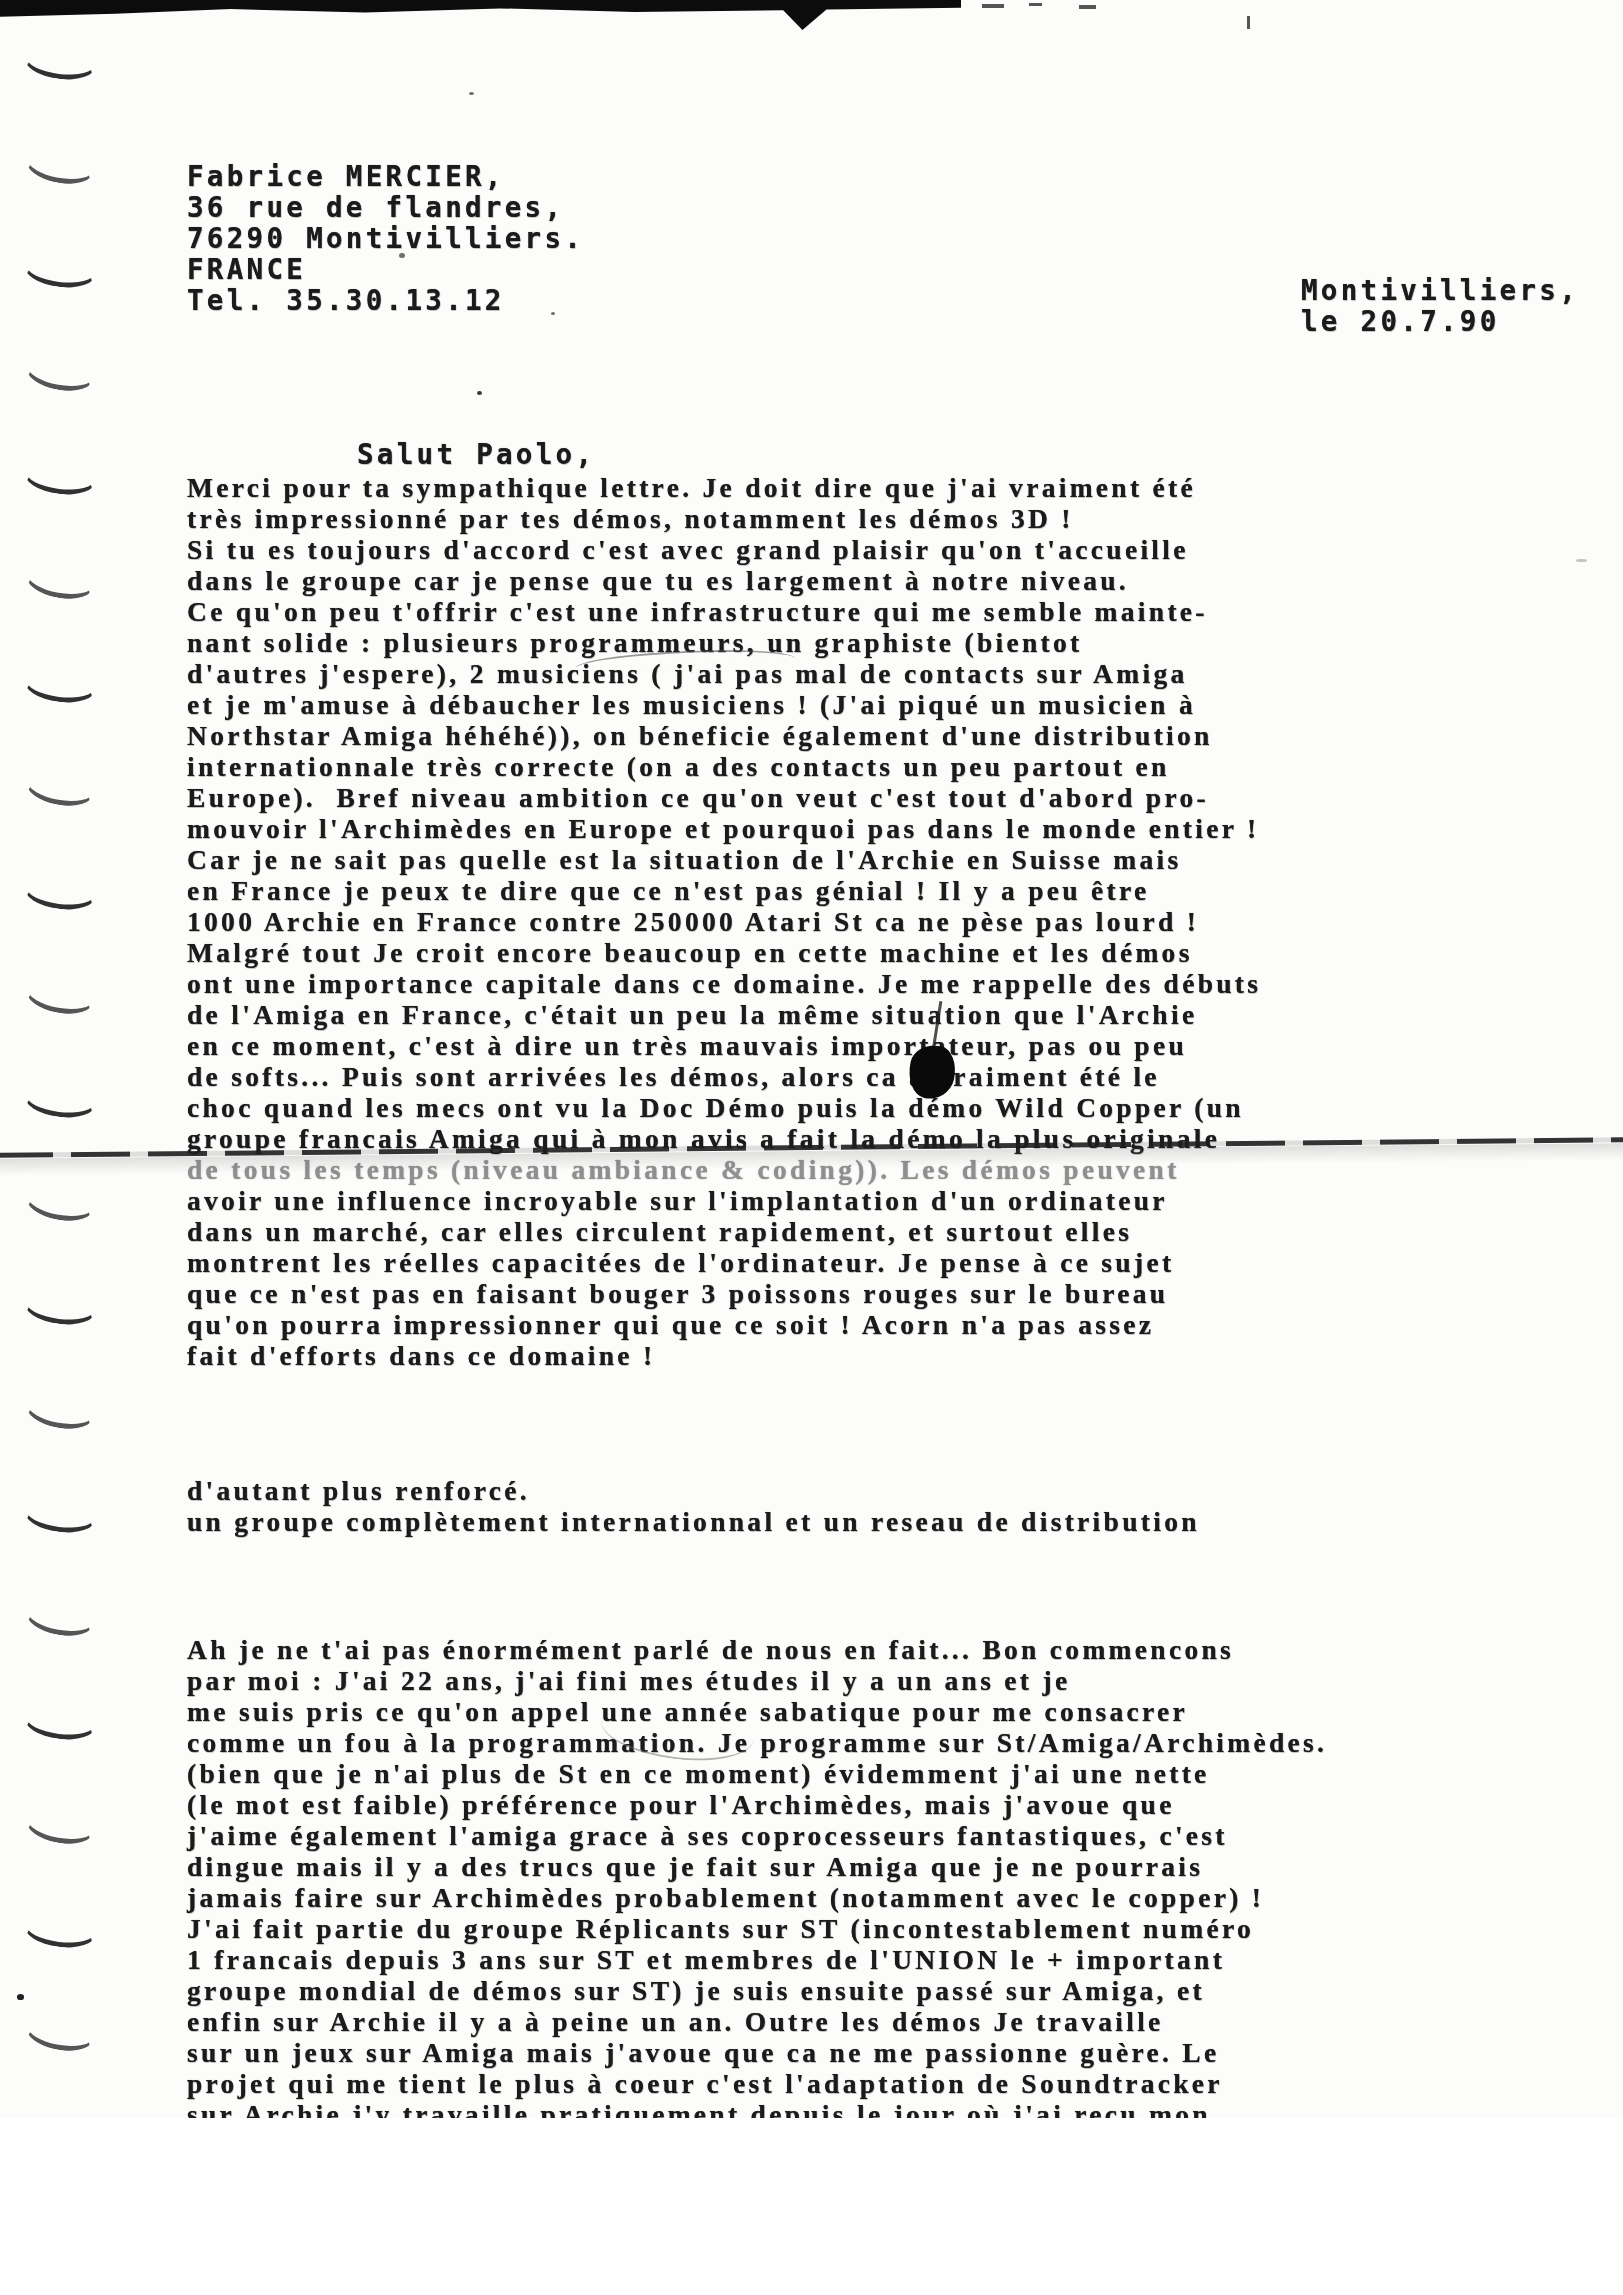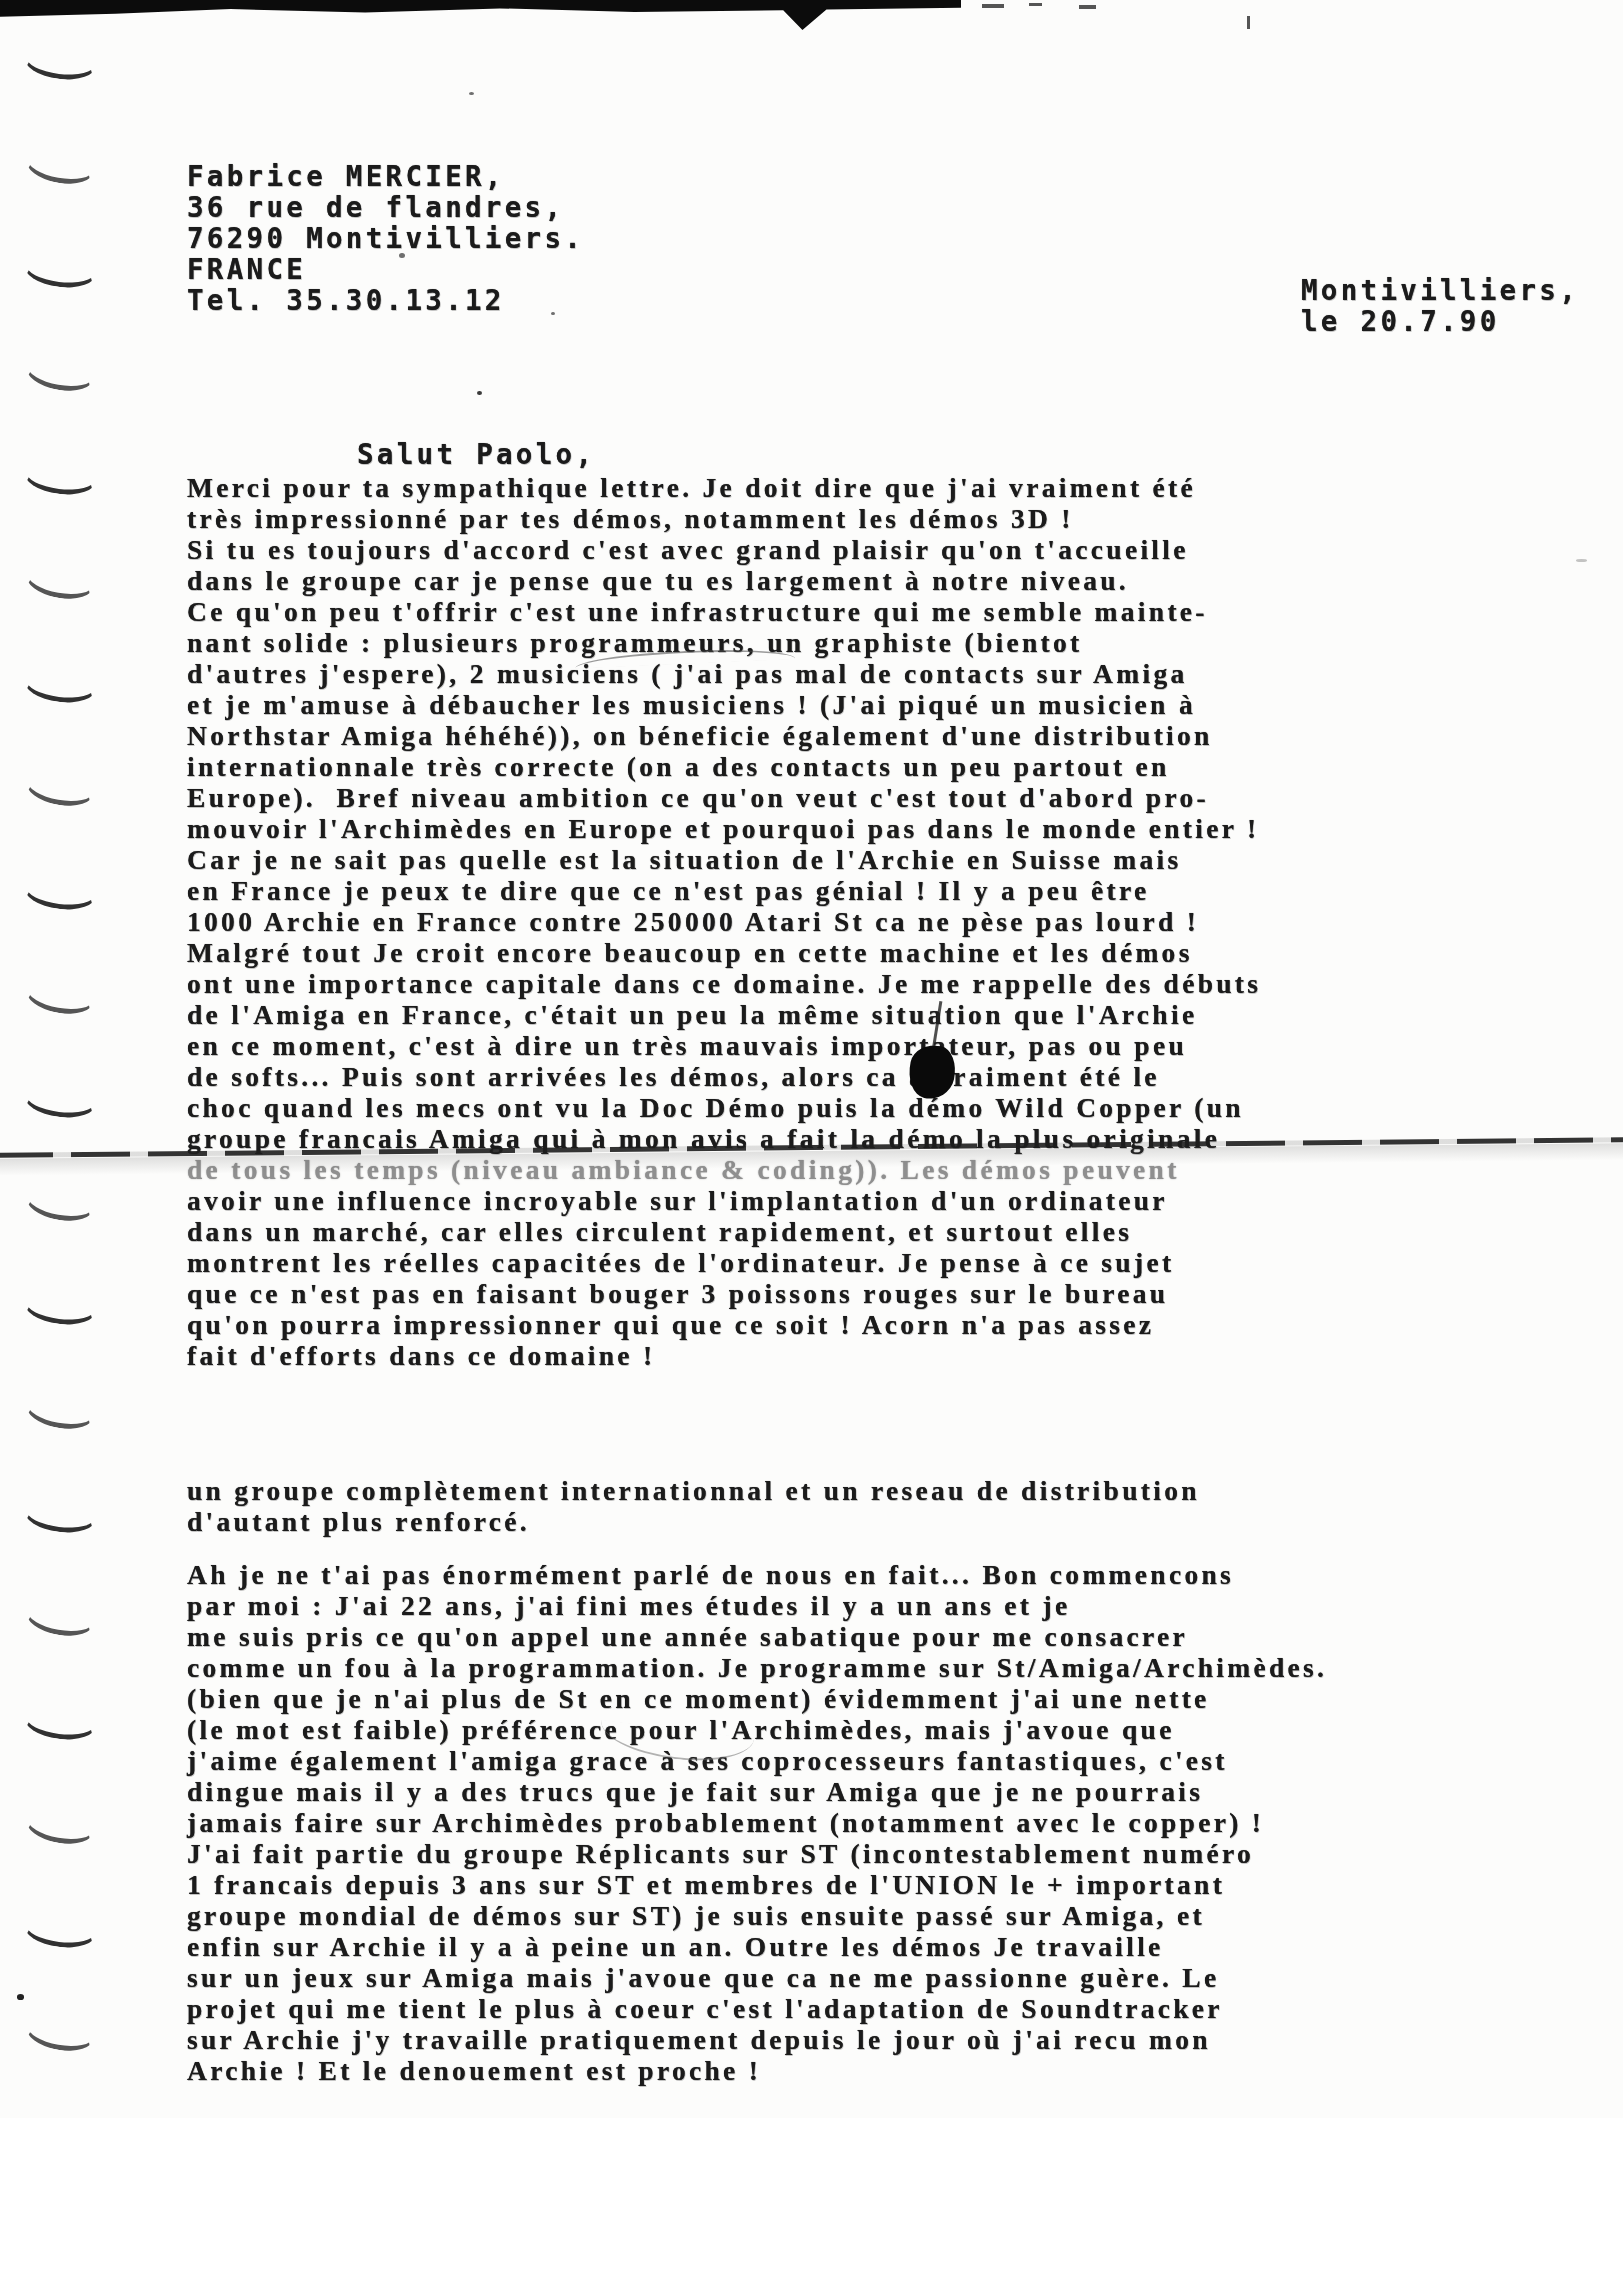--- a/index.html
+++ b/index.html
@@ -22,21 +22,21 @@
     color:#8f8f8f;
     text-shadow:0 0 1.3px rgba(120,120,120,.8);
   }
   .sender{left:187px;top:161px;}
   .dateline{left:1301px;top:275px;}
   .salutation{left:357px;top:415px;}
   .body-text{left:187px;top:450px;width:1414px;font-family:Liberation Serif, serif;}
   .para{margin:0;}
   .para+.para{margin-top:0;}
   .para.p2{margin-top:82px;}
-  .para.p3{}
+  .para.p3{margin-top:75px;}
 
   
   .top-edge{
     position:absolute;left:0;top:0;width:961px;height:30px;
     background:#0c0c0c;
     clip-path:polygon(0 0,100% 0,100% 26%,86% 32%,83.5% 100%,81.5% 34%,66% 40%,52% 28%,38% 42%,24% 30%,12% 46%,0 56%);
   }
   .top-edge-speck{position:absolute;background:#555;}
 
   
@@ -128,21 +128,21 @@
 
   <div class="tblock sender"><div class="tl">Fabrice MERCIER,</div><div class="tl">36 rue de flandres,</div><div class="tl">76290 Montivilliers.</div><div class="tl">FRANCE</div><div class="tl">Tel. 35.30.13.12</div></div>
   <div class="tblock dateline"><div class="tl">Montivilliers,</div><div class="tl">le 20.7.90</div></div>
 
   <div class="tblock salutation">
     <div class="tl">Salut Paolo,</div>
   </div>
 
   <div class="tblock body-text">
     <div class="para p1"><div class="tl">Merci pour ta sympathique lettre. Je doit dire que j'ai vraiment été</div><div class="tl">très impressionné par tes démos, notamment les démos 3D !</div><div class="tl">Si tu es toujours d'accord c'est avec grand plaisir qu'on t'accueille</div><div class="tl">dans le groupe car je pense que tu es largement à notre niveau.</div><div class="tl">Ce qu'on peu t'offrir c'est une infrastructure qui me semble mainte-</div><div class="tl">nant solide : plusieurs programmeurs, un graphiste (bientot</div><div class="tl">d'autres j'espere), 2 musiciens ( j'ai pas mal de contacts sur Amiga</div><div class="tl">et je m'amuse à débaucher les musiciens ! (J'ai piqué un musicien à</div><div class="tl">Northstar Amiga héhéhé)), on béneficie également d'une distribution</div><div class="tl">internationnale très correcte (on a des contacts un peu partout en</div><div class="tl">Europe).  Bref niveau ambition ce qu'on veut c'est tout d'abord pro-</div><div class="tl">mouvoir l'Archimèdes en Europe et pourquoi pas dans le monde entier !</div><div class="tl">Car je ne sait pas quelle est la situation de l'Archie en Suisse mais</div><div class="tl">en France je peux te dire que ce n'est pas génial ! Il y a peu être</div><div class="tl">1000 Archie en France contre 250000 Atari St ca ne pèse pas lourd !</div><div class="tl">Malgré tout Je croit encore beaucoup en cette machine et les démos</div><div class="tl">ont une importance capitale dans ce domaine. Je me rappelle des débuts</div><div class="tl">de l'Amiga en France, c'était un peu la même situation que l'Archie</div><div class="tl">en ce moment, c'est à dire un très mauvais importateur, pas ou peu</div><div class="tl">de softs... Puis sont arrivées les démos, alors ca a vraiment été le</div><div class="tl">choc quand les mecs ont vu la Doc Démo puis la démo Wild Copper (un</div><div class="tl">groupe francais Amiga qui à mon avis a fait la démo la plus originale</div><div class="tl faded">de tous les temps (niveau ambiance &amp; coding)). Les démos peuvent</div><div class="tl">avoir une influence incroyable sur l'implantation d'un ordinateur</div><div class="tl">dans un marché, car elles circulent rapidement, et surtout elles</div><div class="tl">montrent les réelles capacitées de l'ordinateur. Je pense à ce sujet</div><div class="tl">que ce n'est pas en faisant bouger 3 poissons rouges sur le bureau</div><div class="tl">qu'on pourra impressionner qui que ce soit ! Acorn n'a pas assez</div><div class="tl">fait d'efforts dans ce domaine !</div></div>
-    <div class="para p2"><div class="tl">un groupe complètement internationnal et un reseau de distribution</div><div class="tl">d'autant plus renforcé.</div></div>
+    <div class="para p2"><div class="tl">d'autant plus renforcé.</div><div class="tl">un groupe complètement internationnal et un reseau de distribution</div></div>
     <div class="para p3"><div class="tl">Ah je ne t'ai pas énormément parlé de nous en fait... Bon commencons</div><div class="tl">par moi : J'ai 22 ans, j'ai fini mes études il y a un ans et je</div><div class="tl">me suis pris ce qu'on appel une année sabatique pour me consacrer</div><div class="tl">comme un fou à la programmation. Je programme sur St/Amiga/Archimèdes.</div><div class="tl">(bien que je n'ai plus de St en ce moment) évidemment j'ai une nette</div><div class="tl">(le mot est faible) préférence pour l'Archimèdes, mais j'avoue que</div><div class="tl">j'aime également l'amiga grace à ses coprocesseurs fantastiques, c'est</div><div class="tl">dingue mais il y a des trucs que je fait sur Amiga que je ne pourrais</div><div class="tl">jamais faire sur Archimèdes probablement (notamment avec le copper) !</div><div class="tl">J'ai fait partie du groupe Réplicants sur ST (incontestablement numéro</div><div class="tl">1 francais depuis 3 ans sur ST et membres de l'UNION le + important</div><div class="tl">groupe mondial de démos sur ST) je suis ensuite passé sur Amiga, et</div><div class="tl">enfin sur Archie il y a à peine un an. Outre les démos Je travaille</div><div class="tl">sur un jeux sur Amiga mais j'avoue que ca ne me passionne guère. Le</div><div class="tl">projet qui me tient le plus à coeur c'est l'adaptation de Soundtracker</div><div class="tl">sur Archie j'y travaille pratiquement depuis le jour où j'ai recu mon</div><div class="tl">Archie ! Et le denouement est proche !</div></div>
     
   </div>
 
   <div class="crease-shadow"></div>
   <div class="crease"></div>
 
   <div class="ink-streak"></div>
   <div class="ink-blot"></div>
 

